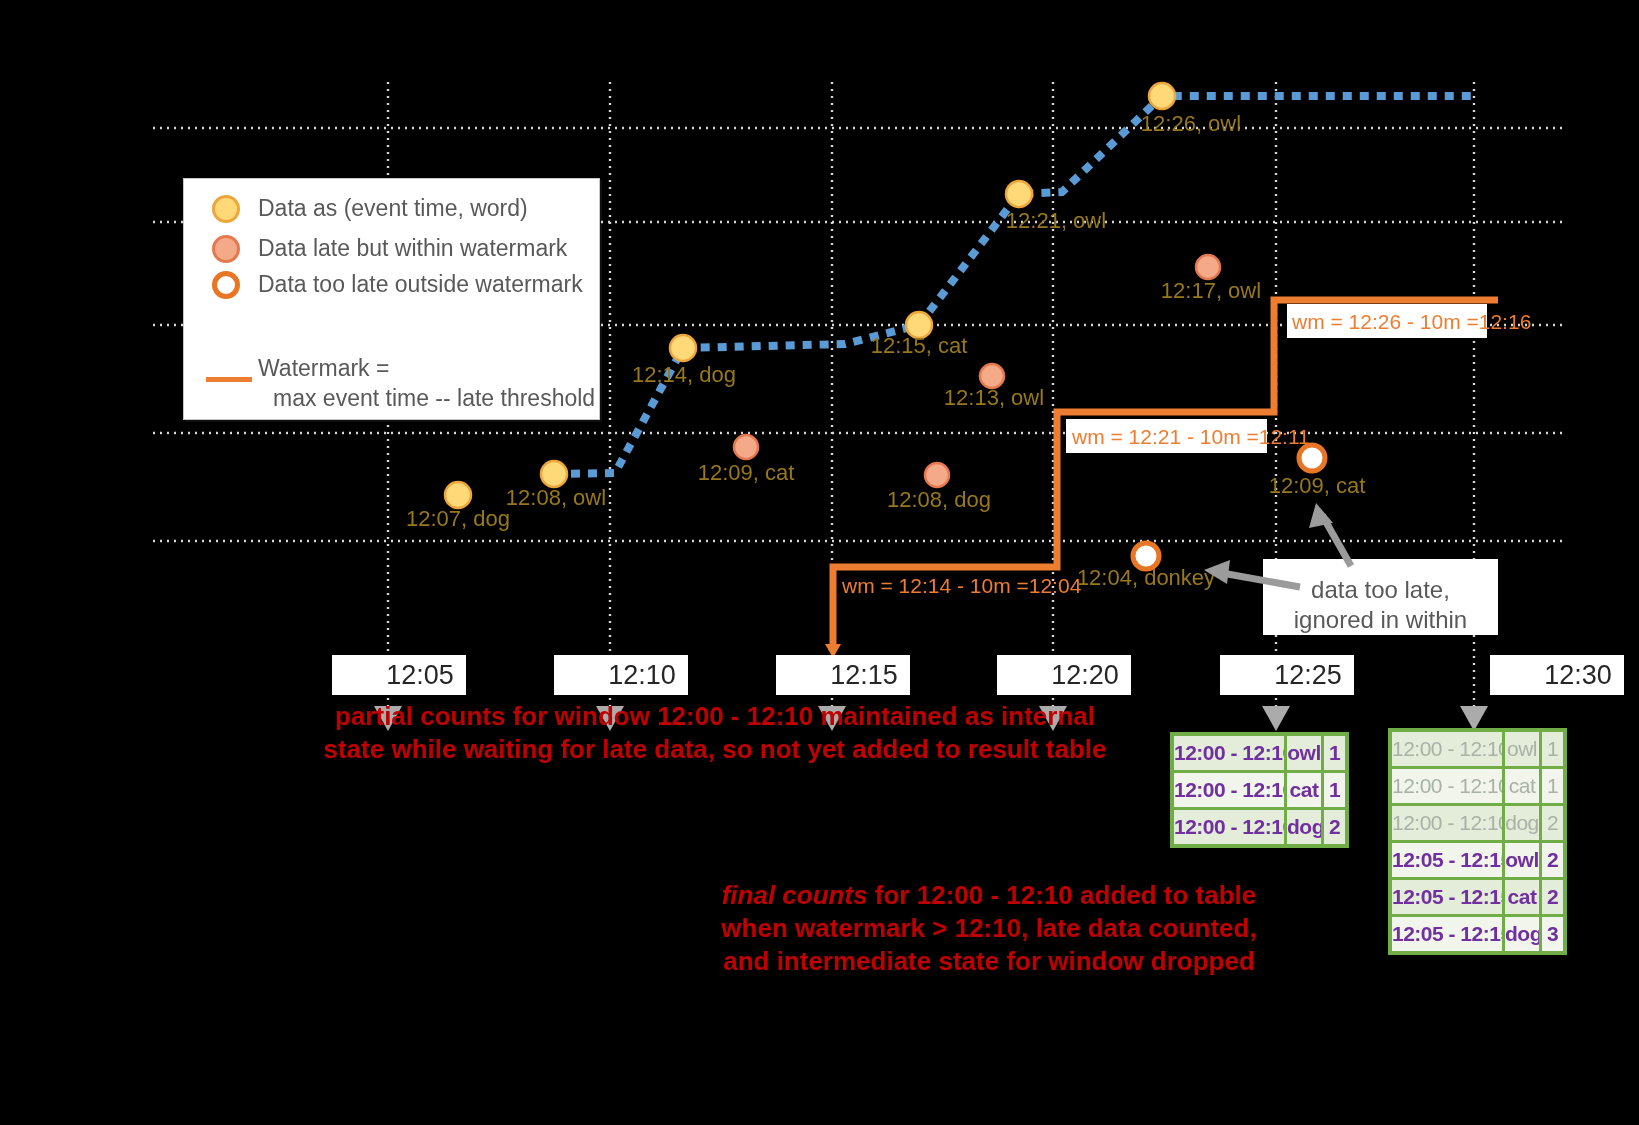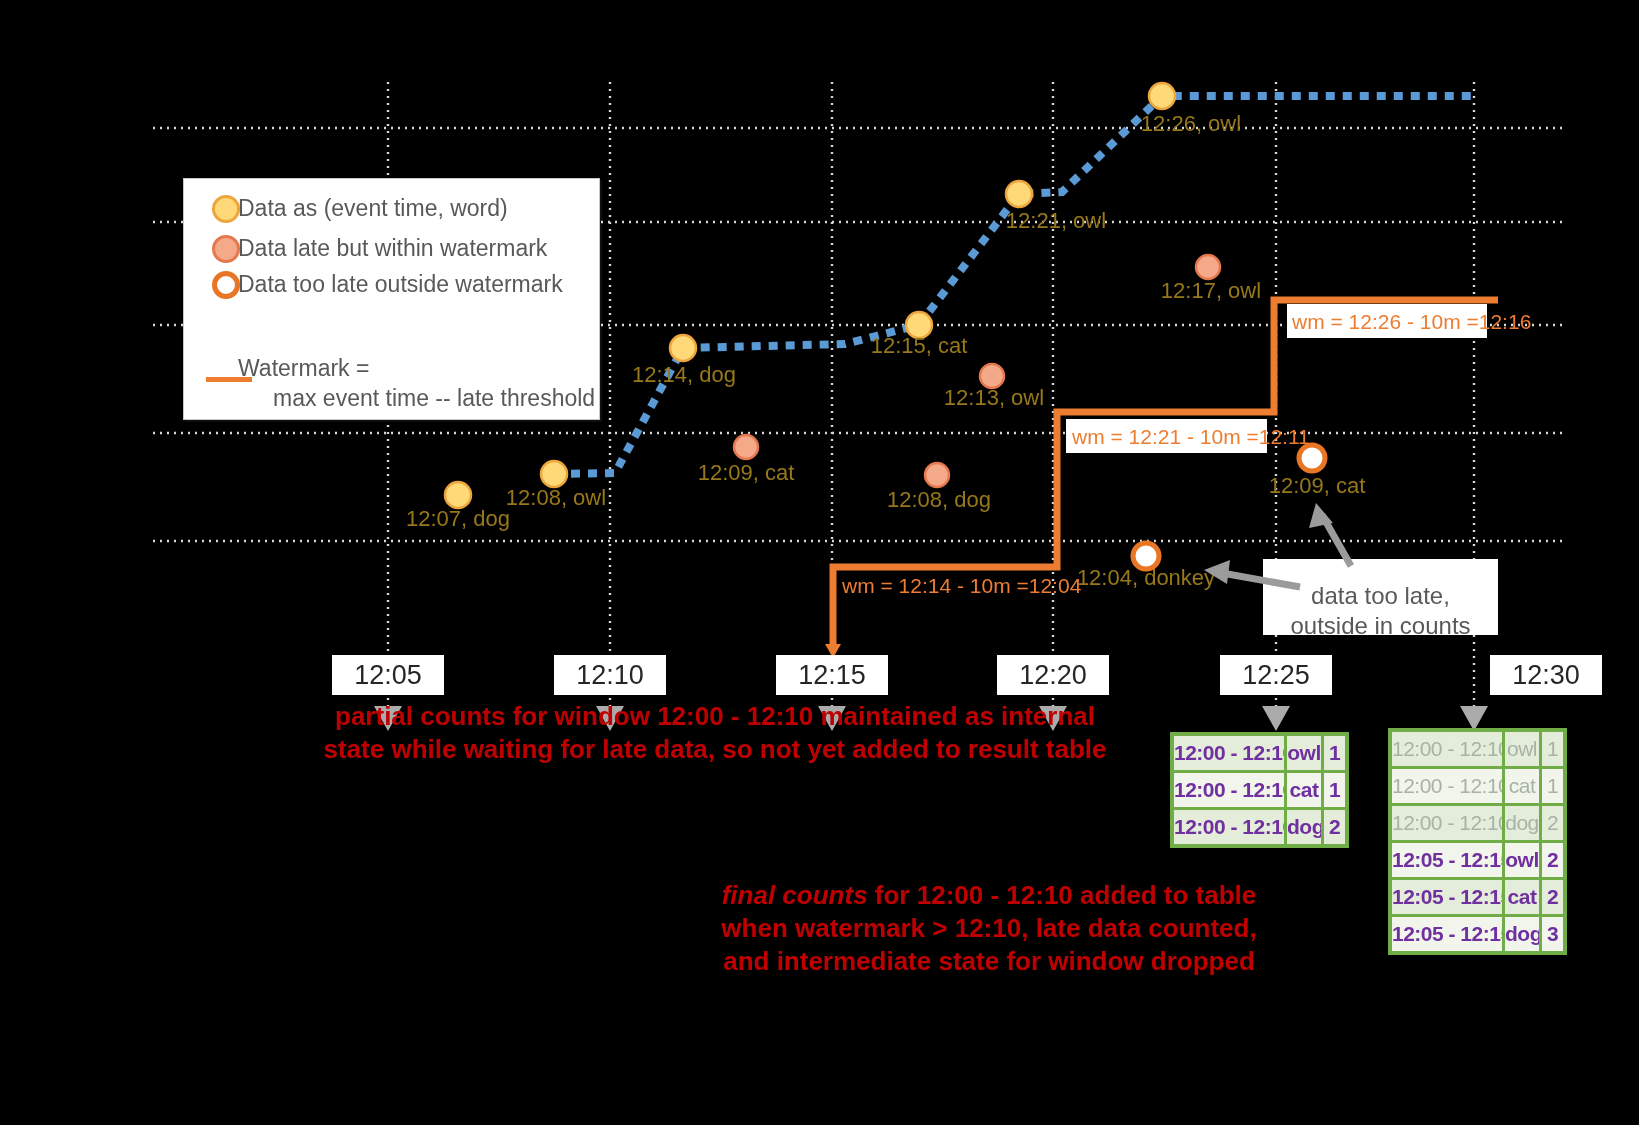--- a/index.html
+++ b/index.html
@@ -6,43 +6,43 @@
   #stage{position:relative;width:1639px;height:1125px;background:#000;overflow:hidden;
          font-family:"Liberation Sans",sans-serif;}
   #base-svg,#arrow-svg{position:absolute;left:0;top:0;}
   #arrow-svg{pointer-events:none;z-index:30;}
   .overlay{position:absolute;z-index:20;}
 
   
   #legend{left:183px;top:178px;width:415px;height:240px;background:#fff;
           border:1px solid #c6c6c6;box-shadow:2px 2px 0 rgba(255,255,255,.06);}
   .lg-row{position:absolute;left:0;width:100%;height:26px;}
-  .lg-text{position:absolute;left:54px;top:0;font-size:23px;line-height:26px;color:#595959;white-space:nowrap;}
+  .lg-text{position:absolute;left:74px;top:0;font-size:23px;line-height:26px;color:#595959;white-space:nowrap;}
   .lg-dot{position:absolute;left:28px;top:0;width:22px;height:22px;border-radius:50%;}
   .dot-yellow{background:#FFD877;border:3px solid #EDA63C;}
   .dot-salmon{background:#F4A988;border:3px solid #E5784E;}
   .dot-open{background:#fff;border:5px solid #E87624;width:18px;height:18px;}
   .dash-sample{position:absolute;left:22px;top:10px;width:46px;height:7px;
                background:repeating-linear-gradient(90deg,#5B9BD5 0 9px,transparent 9px 17px);}
   .wm-sample{position:absolute;left:22px;top:198px;width:46px;height:5px;background:#ED7D31;}
 
   
-  .tickbox{position:absolute;top:655px;width:112px;height:40px;background:#fff;color:#262626;
-           font-size:27px;line-height:40px;text-align:center;}
+  .tickbox{position:absolute;top:655px;width:92px;height:40px;background:#fff;color:#262626;
+           font-size:27px;line-height:40px;text-align:center;padding-left:42px;}
 
   
   .redtext{position:absolute;color:#C00000;font-weight:bold;font-size:26px;line-height:33px;
            text-align:center;white-space:nowrap;}
   #red1{left:300px;top:700px;width:830px;}
   #red2{left:680px;top:879px;width:618px;}
   .em-italic{font-style:italic;}
 
   
   #toolate{left:1263px;top:559px;width:235px;height:76px;background:#fff;color:#595959;
-           font-size:24px;line-height:30px;text-align:center;padding-top:22px;box-sizing:border-box;}
+           font-size:24px;line-height:30px;text-align:center;padding-top:16px;box-sizing:border-box;}
 
   
   .rtable{position:absolute;background:#70AD47;padding:4px;display:grid;
           grid-template-columns:110px 34px 21px;gap:3px;}
   #table-1225{left:1170px;top:732px;}
   #table-1230{left:1388px;top:728px;}
   .rcell{height:34px;line-height:34px;text-align:center;font-size:21px;letter-spacing:-0.5px;
          color:#7030A0;font-weight:600;overflow:hidden;white-space:nowrap;}
   .rcell.bg-a{background:#E4ECDA;}
   .rcell.bg-b{background:#F1F5EC;}
@@ -167,21 +167,21 @@
   </div>
 
   <div id="red2" class="redtext overlay">
     <div><span class="em-italic">final counts</span><span> for 12:00 - 12:10 added to table</span></div>
     <div>when watermark &gt; 12:10, late data counted,</div>
     <div>and intermediate state for window dropped</div>
   </div>
 
   <div id="toolate" class="overlay">
     <div>data too late,</div>
-    <div>outside in counts</div>
+    <div>ignored in within</div>
   </div>
 
   <div id="table-1225" class="rtable overlay">
     <div class="rcell bg-a">12:00 - 12:10</div>
     <div class="rcell bg-a">owl</div>
     <div class="rcell bg-a">1</div>
     <div class="rcell bg-b">12:00 - 12:10</div>
     <div class="rcell bg-b">cat</div>
     <div class="rcell bg-b">1</div>
     <div class="rcell bg-a">12:00 - 12:10</div>

